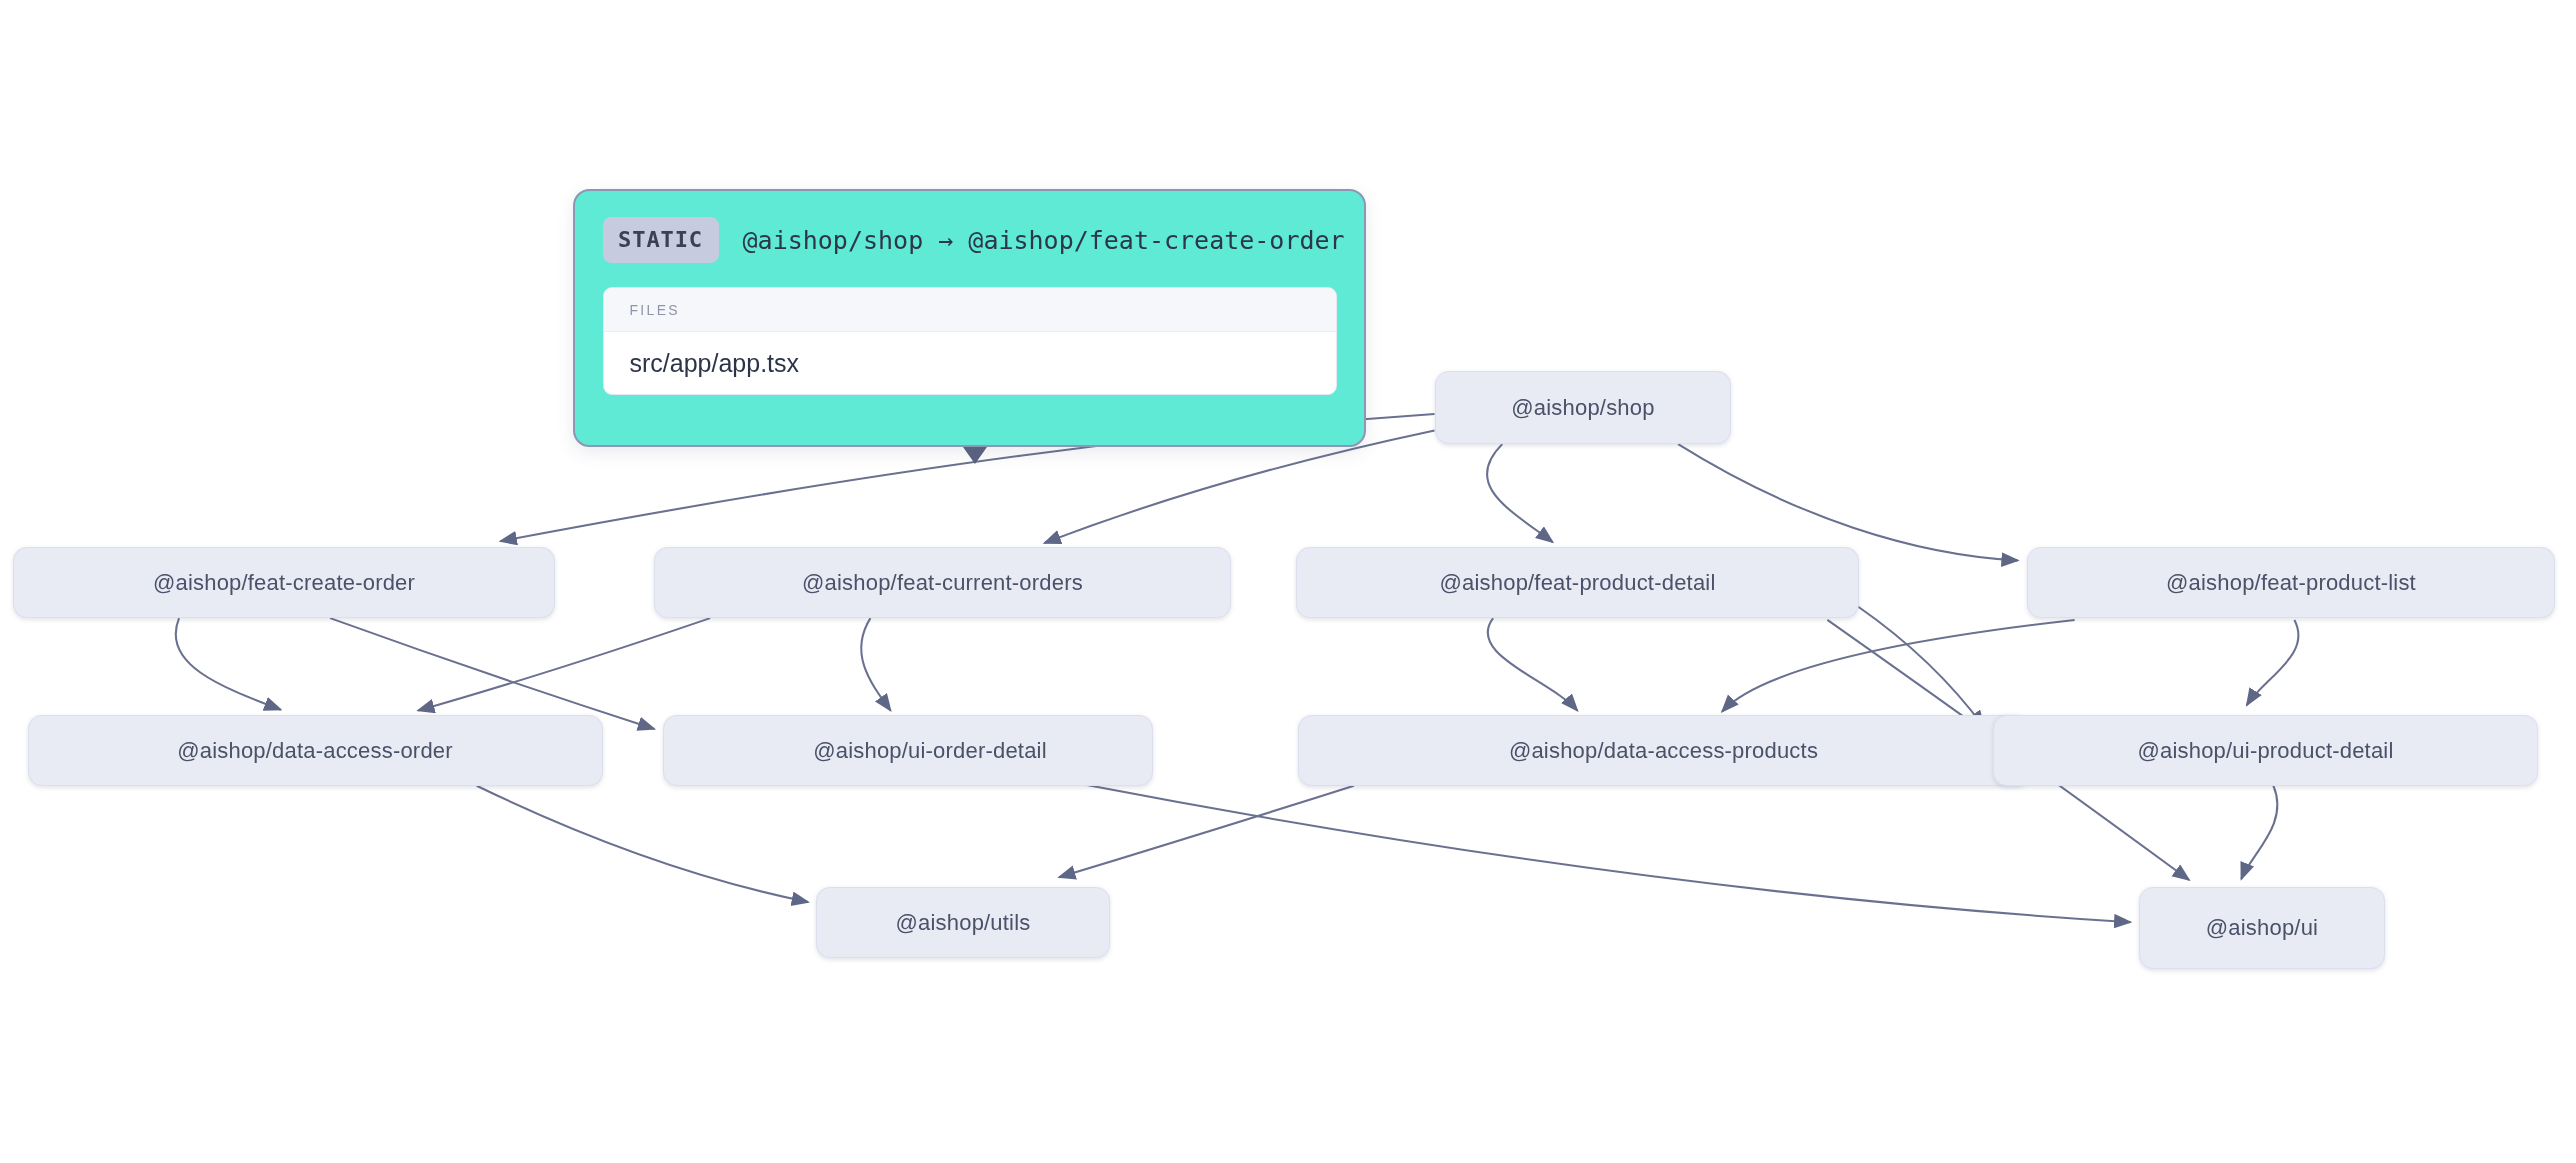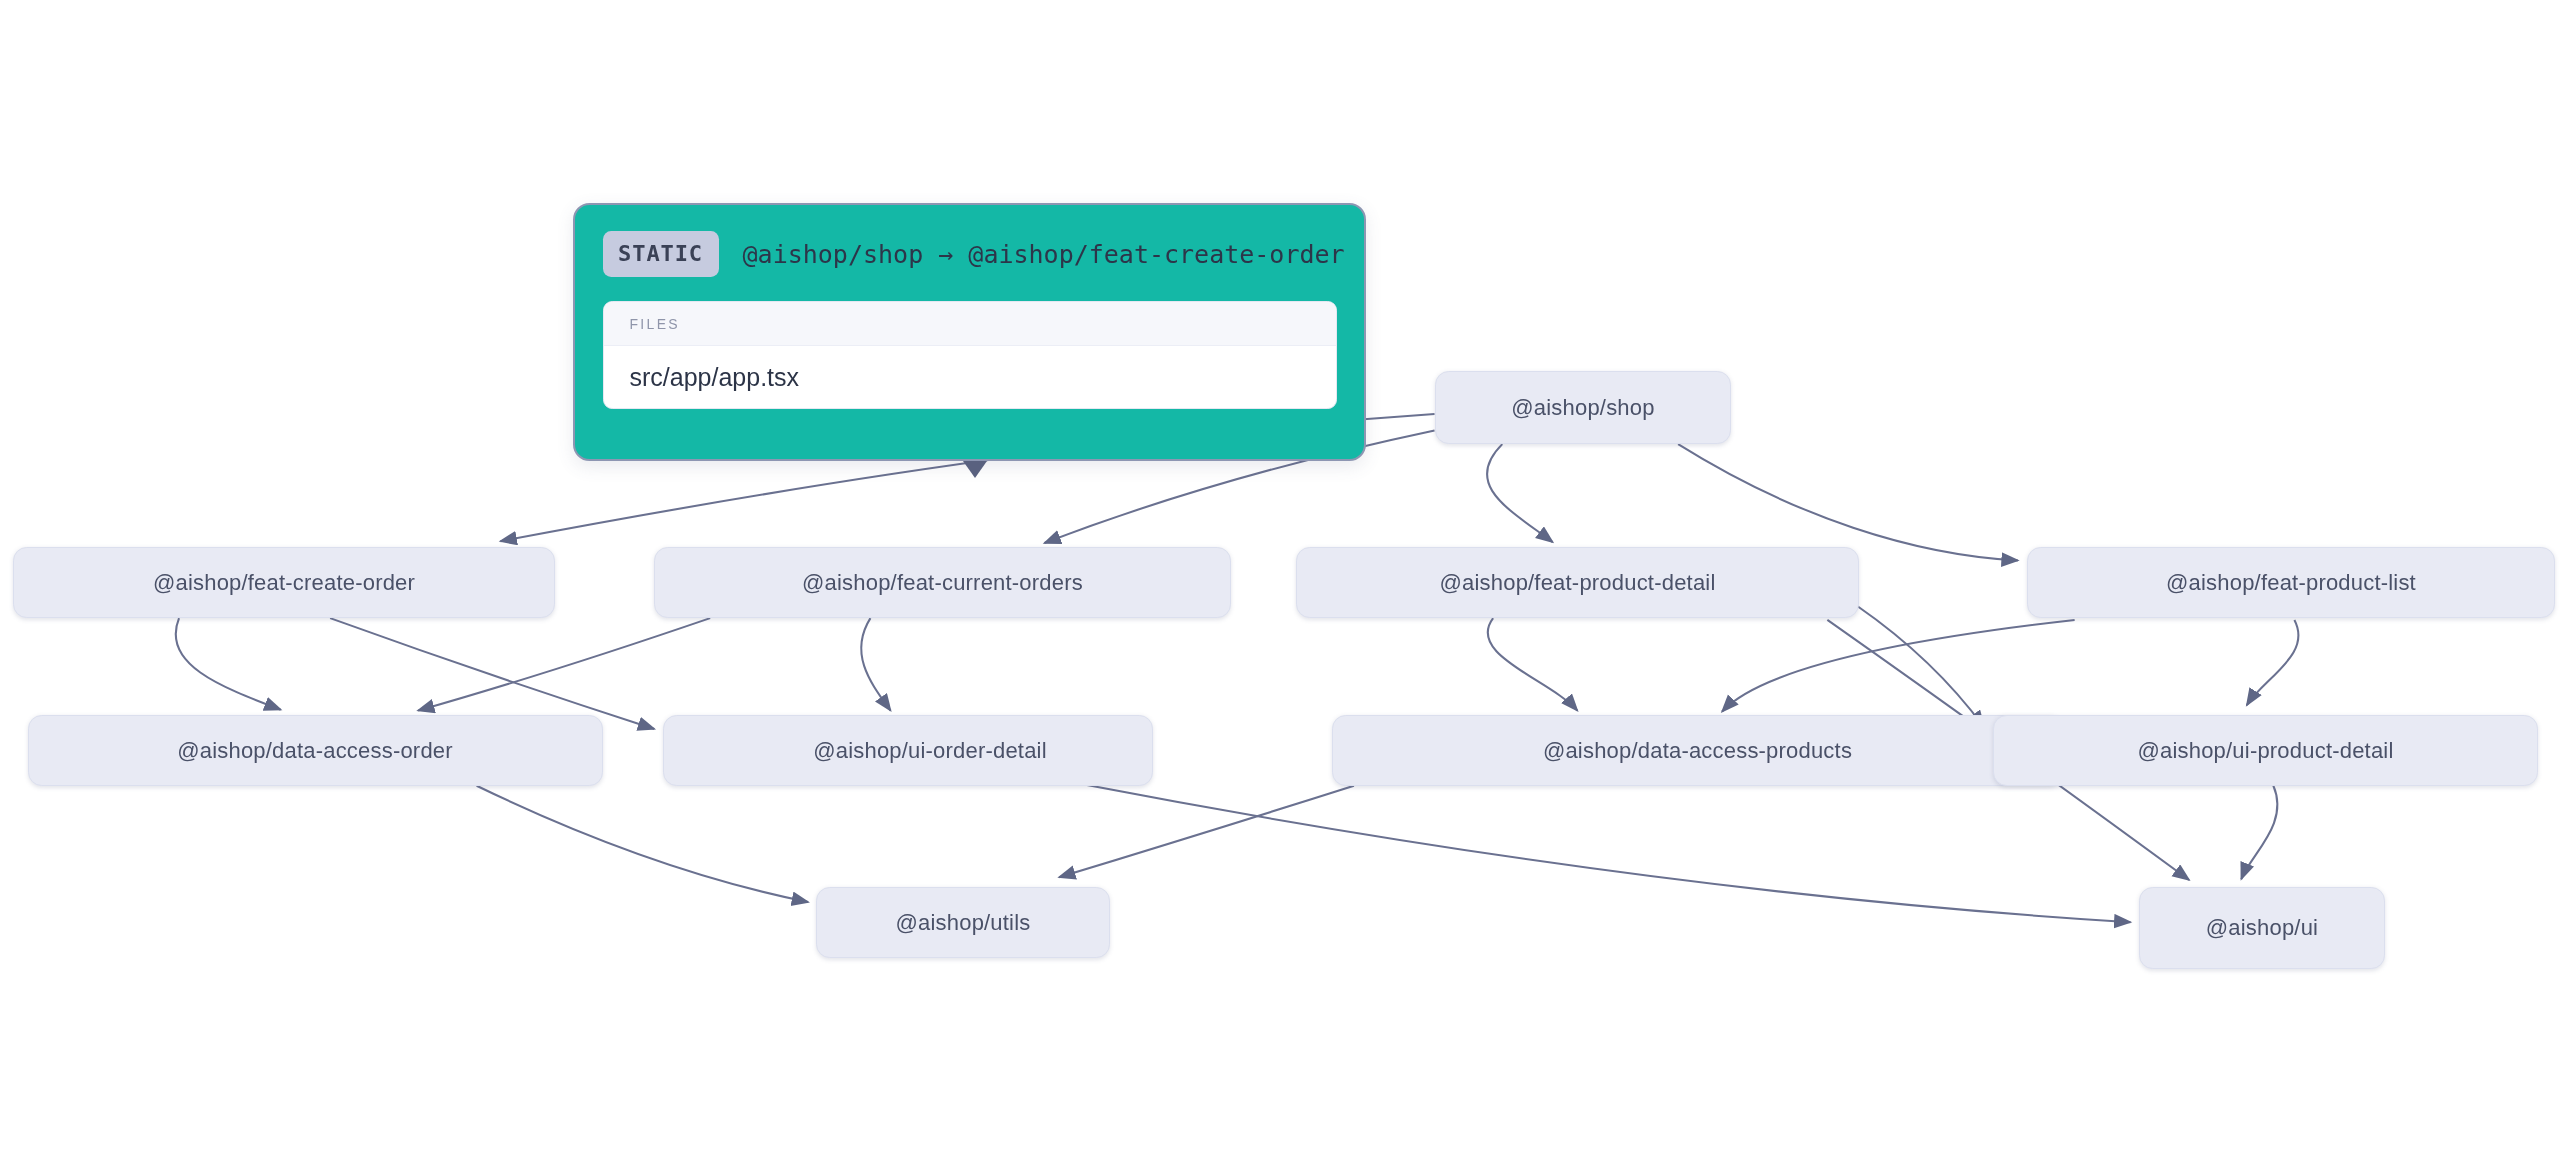--- a/index.html
+++ b/index.html
@@ -15,22 +15,22 @@
   .stage{position:absolute;inset:0;}
   #edge-layer{position:absolute;left:0;top:0;}
   .edge{fill:none;stroke:var(--edge);stroke-width:2.25px;}
   .node{
     position:absolute;box-sizing:border-box;display:flex;align-items:center;justify-content:center;
     background:var(--node-fill);border:0.9px solid var(--node-border);border-radius:13.7px;
     color:var(--node-text);font-size:22px;letter-spacing:0.2px;white-space:nowrap;
     box-shadow:0 1.8px 4.6px rgba(99,108,140,.18);cursor:pointer;
   }
   .tooltip{
-    position:absolute;left:573px;top:203px;width:793px;height:258px;box-sizing:border-box;
-    background:#14b8a6;border:2.3px solid var(--tt-border);border-radius:16.5px;
+    position:absolute;left:573px;top:189px;width:793px;height:258px;box-sizing:border-box;
+    background:#5eead4;border:2.3px solid var(--tt-border);border-radius:16.5px;
     box-shadow:0 5.5px 16.5px rgba(80,90,120,.12);padding:26px 27.5px;
   }
   .tt-header{display:flex;align-items:center;gap:24px;margin-bottom:24px;}
   .badge{
     background:var(--badge-bg);color:var(--badge-text);
     font-family:"DejaVu Sans Mono",monospace;font-weight:bold;font-size:22px;letter-spacing:0.9px;
     padding:12px 15.6px;border-radius:8.2px;line-height:1;
   }
   .edge-label{
     font-family:"DejaVu Sans Mono",monospace;font-size:25px;color:var(--label-text);white-space:nowrap;
@@ -79,21 +79,21 @@
   </svg>
 
   <div id="nodes">
       <div class="node" style="left: 1435px; top: 371px; width: 296px; height: 73px;">@aishop/shop</div>
       <div class="node" style="left: 13px; top: 547px; width: 542px; height: 71px;">@aishop/feat-create-order</div>
       <div class="node" style="left: 654px; top: 547px; width: 577px; height: 71px;">@aishop/feat-current-orders</div>
       <div class="node" style="left: 1296px; top: 547px; width: 563px; height: 71px;">@aishop/feat-product-detail</div>
       <div class="node" style="left: 2027px; top: 547px; width: 528px; height: 71px;">@aishop/feat-product-list</div>
       <div class="node" style="left: 27.5px; top: 715px; width: 575px; height: 71px;">@aishop/data-access-order</div>
       <div class="node" style="left: 663px; top: 715px; width: 490px; height: 71px; padding-left: 44px;">@aishop/ui-order-detail</div>
-      <div class="node" style="left: 1298px; top: 715px; width: 731px; height: 71px; margin-left: 34px;">@aishop/data-access-products</div>
+      <div class="node" style="left: 1298px; top: 715px; width: 731px; height: 71px;">@aishop/data-access-products</div>
       <div class="node" style="left: 1993px; top: 715px; width: 545px; height: 71px;">@aishop/ui-product-detail</div>
       <div class="node" style="left: 816px; top: 887px; width: 294px; height: 71px;">@aishop/utils</div>
       <div class="node" style="left: 2139px; top: 887px; width: 246px; height: 82px;">@aishop/ui</div>
     </div>
 
   <div class="tooltip">
     <div class="tt-header">
       <span class="badge">STATIC</span>
       <span class="edge-label">@aishop/shop → @aishop/feat-create-order</span>
     </div>

